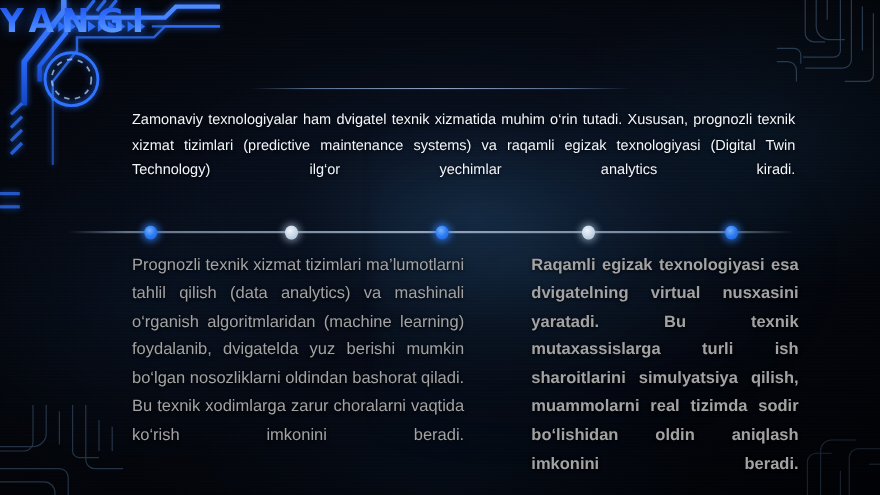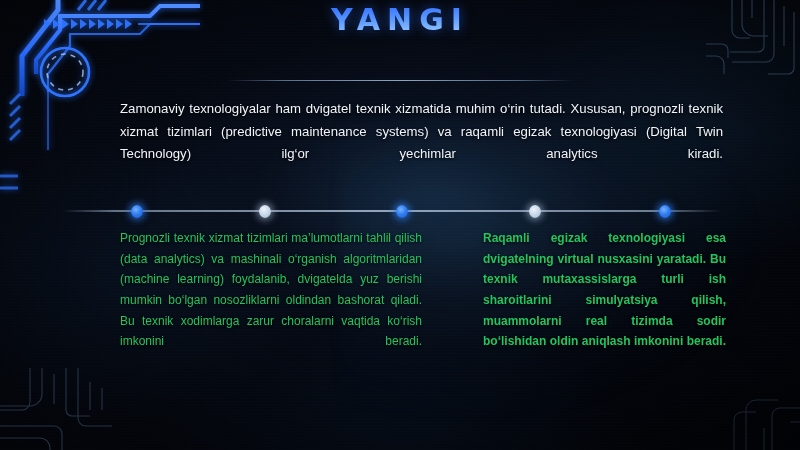--- a/index.html
+++ b/index.html
@@ -47,21 +47,20 @@
   .trace { position:absolute; }
   .trace svg { display:block; }
 
   
   .hud-tl { position:absolute; left:0; top:0; width:200px; height:240px; }
   .hud-tl svg { display:block; filter: drop-shadow(0 0 3px rgba(40,110,255,.85)); }
 
   
   .title-wrap{
     position:absolute; left:0; top:4px; width:800px;
-    text-align:center;
     pointer-events:none;
   }
   .title-line{
     font-family:"DejaVu Sans", sans-serif;
     font-weight:700;
     letter-spacing:5px;
     line-height:1.04;
     background: linear-gradient(178deg,#1b4fd8 0%,#2f6cff 22%,#5f9dff 52%,#8fc2ff 72%,#2d63e0 100%);
     -webkit-background-clip:text;
     background-clip:text;
@@ -103,24 +102,24 @@
     box-shadow:0 0 7px 2px rgba(45,123,240,.75);
   }
   .dot.pale{
     background:radial-gradient(circle at 40% 35%, #eef4fb 0%, #c3d4e6 55%, #9fb6cc 100%);
     box-shadow:0 0 7px 2px rgba(190,212,236,.55);
   }
 
   
   .col{
     position:absolute;
-    font-size:12px;
+    font-size:15px;
     line-height:1.72;
     text-align:justify;
-    color:#22c55e;
+    color:#a3a3a3;
     text-shadow:0 1px 3px rgba(0,0,0,.85);
   }
   .col::after{ content:""; display:inline-block; width:100%; }
   .col-left{ left:120px; top:228px; width:302px; }
   .col-right{ left:483px; top:228px; width:243px;font-weight:bold; }
 </style>
 </head>
 <body>
 
 <div id="slide">

